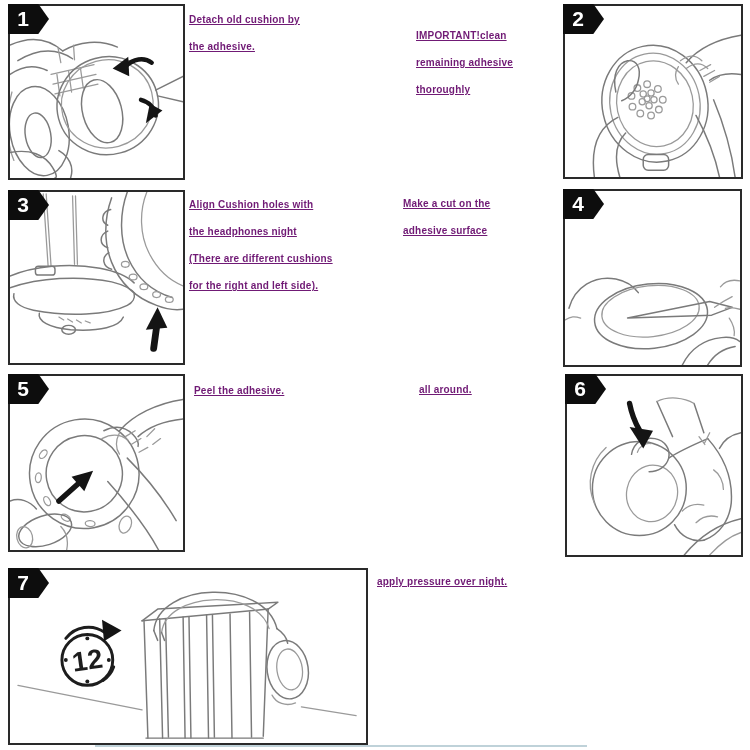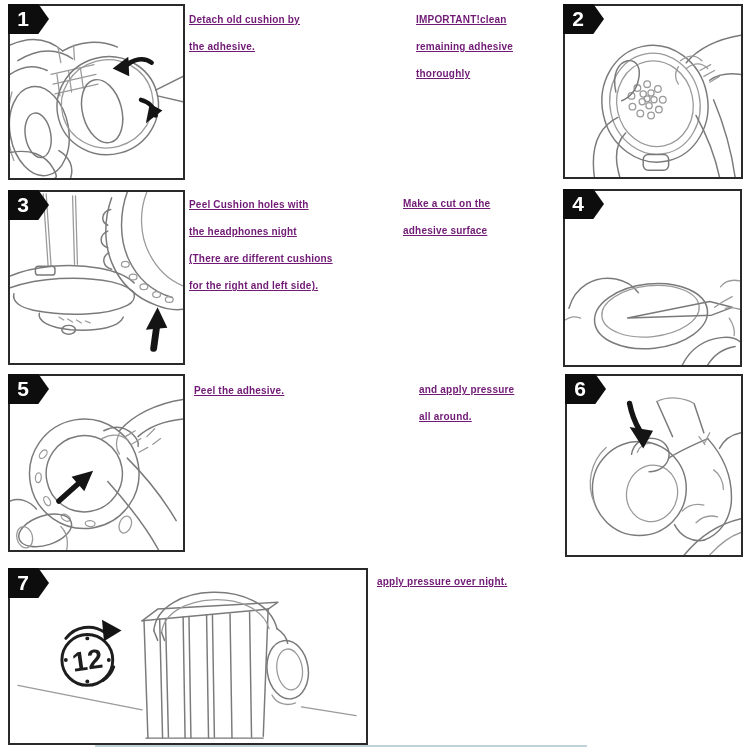--- a/index.html
+++ b/index.html
@@ -14,21 +14,21 @@
   .caption{position:absolute;color:#701a75;font-size:10px;font-weight:bold;line-height:27px;
            letter-spacing:.2px;white-space:nowrap;text-decoration:underline;}
   #p1{left:8px;top:4px;width:177px;height:176px;}
   #p2{left:563px;top:4px;width:180px;height:175px;}
   #p3{left:8px;top:190px;width:177px;height:175px;}
   #p4{left:563px;top:189px;width:179px;height:178px;}
   #p5{left:8px;top:374px;width:177px;height:178px;}
   #p6{left:565px;top:374px;width:178px;height:183px;}
   #p7{left:8px;top:568px;width:360px;height:177px;}
   #c1{left:189px;top:6px;}
-  #c2{left:416px;top:6px;}
+  #c2{left:416px;top:22px;}
   #c3{left:189px;top:191px;}
   #c4{left:403px;top:190px;}
   #c5{left:194px;top:377px;}
   #c6{left:419px;top:376px;}
   #c7{left:377px;top:568px;}
   .footer-line{position:absolute;left:95px;top:745px;width:492px;height:2px;background:#a9c3cc;opacity:.75;}
   .ink{stroke:#7a7a7a;stroke-width:1.5;fill:none;stroke-linecap:round;stroke-linejoin:round;}
   .ink2{stroke:#9a9a9a;stroke-width:1.3;fill:none;stroke-linecap:round;stroke-linejoin:round;}
   .blk{stroke:#141414;fill:none;stroke-linecap:round;}
   .blkf{fill:#141414;stroke:none;}
@@ -156,21 +156,21 @@
         <ellipse cx="163" cy="110" rx="4" ry="3"></ellipse>
       </g>
 
       <g>
         <path class="blk" stroke-width="7" d="M147,160 L150,138"></path>
         <path class="blkf" d="M139,141 L161,139 L151,118 Z"></path>
       </g>
     </svg>
   </div>
   <div class="caption" id="c3">
-    <div>Peel Cushion holes with</div>
+    <div>Align Cushion holes with</div>
     <div>the headphones night</div>
     <div>(There are different cushions</div>
     <div>for the right and left side).</div>
   </div>
 
   <div class="caption" id="c4">
     <div>Make a cut on the</div>
     <div>adhesive surface</div>
   </div>
   <div class="panel" id="p4">
@@ -228,21 +228,20 @@
         <path class="blk" stroke-width="5.5" d="M50,128 L70,110"></path>
         <path class="blkf" d="M85,97 L63,103 L76,118 Z"></path>
       </g>
     </svg>
   </div>
   <div class="caption" id="c5">
     <div>Peel the adhesive.</div>
   </div>
 
   <div class="caption" id="c6">
-    <div>and apply pressure</div>
     <div>all around.</div>
   </div>
   <div class="panel" id="p6">
     <span class="badge">6</span>
     <svg class="art" viewBox="0 0 178 183">
       <circle class="ink" cx="74" cy="115" r="48"></circle>
       <path class="ink2" d="M28,130 A50,50 0 0 1 40,73"></path>
       <ellipse class="ink2" cx="87" cy="120" rx="26" ry="29" transform="rotate(12 87 120)"></ellipse>
 
       <path class="ink" d="M92,26 L108,62 M130,28 L140,58"></path>

